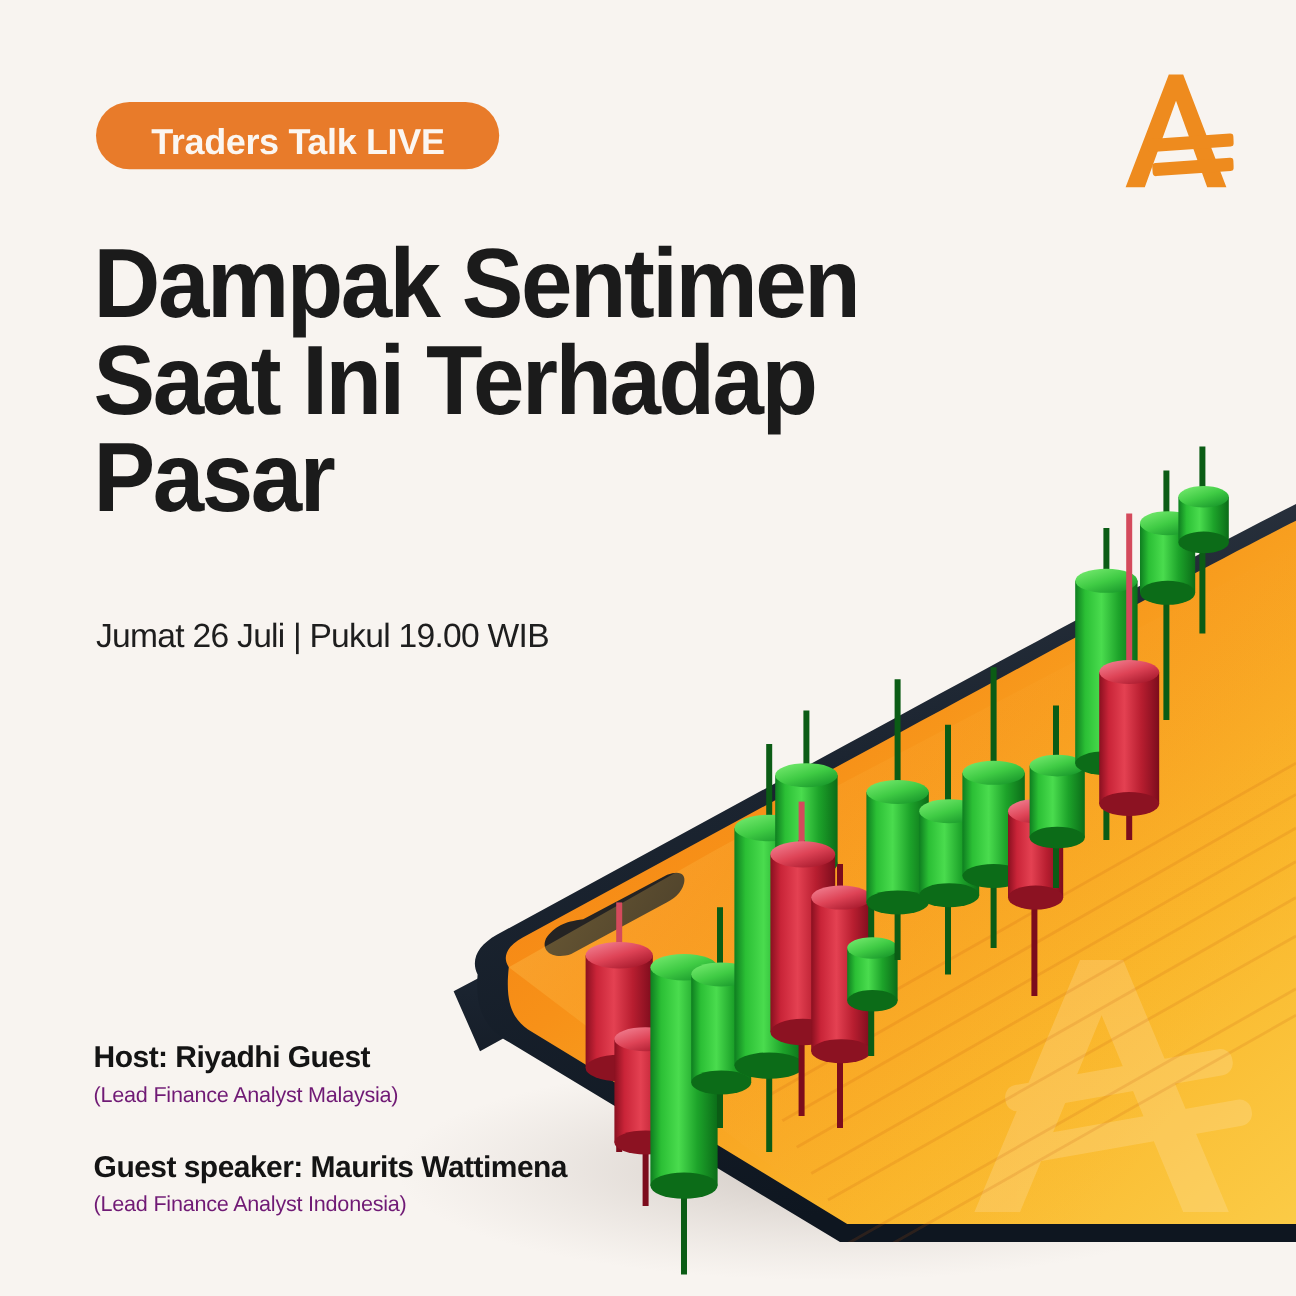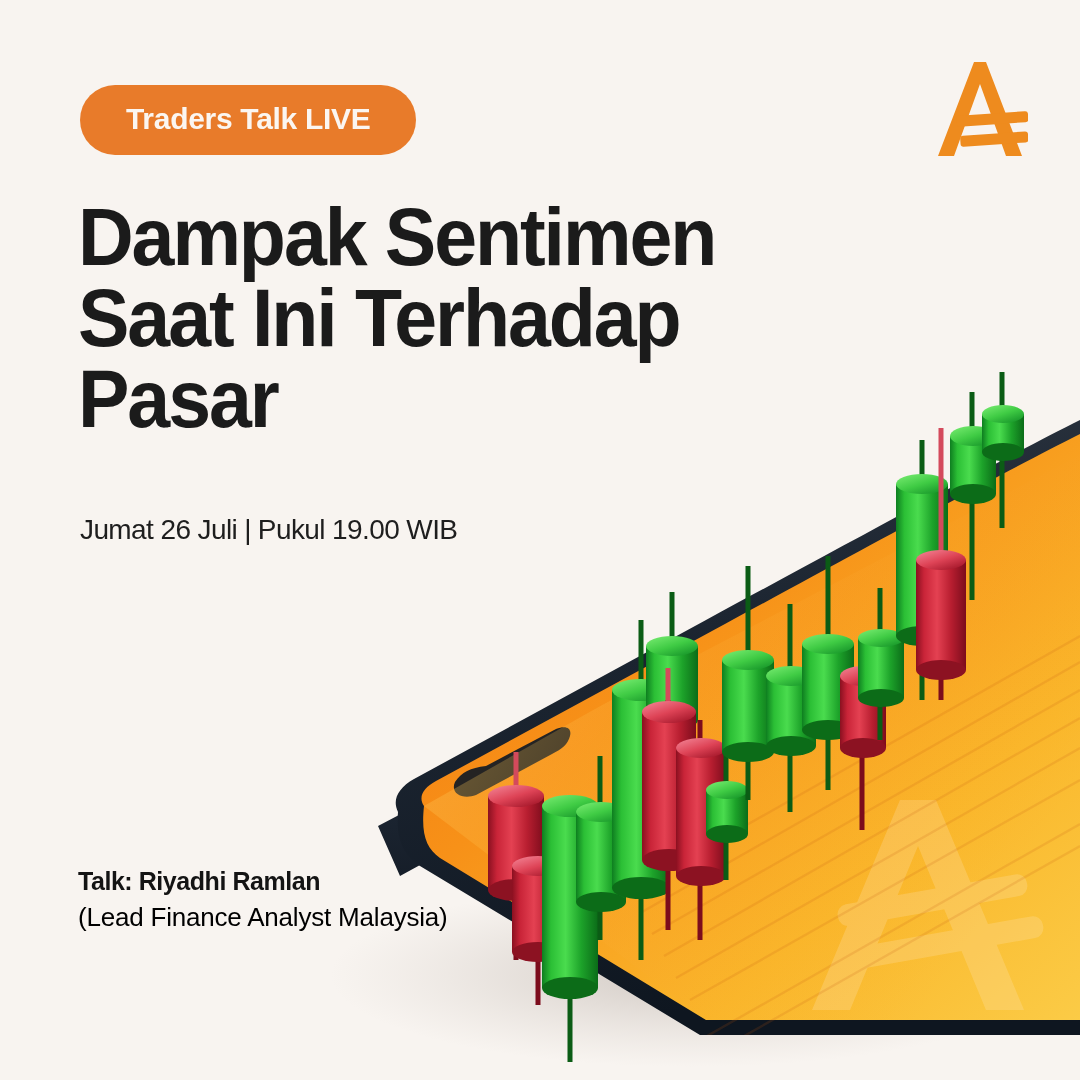--- a/index.html
+++ b/index.html
@@ -18,21 +18,21 @@
   }
 
   
   #artwork { position:absolute; inset:0; z-index:1; }
   #textlayer { position:absolute; inset:0; z-index:3; }
   #toplayer  { position:absolute; inset:0; z-index:4; }
 
   
   .pill {
     position:absolute; left:80px; top:85px;
-    padding:19px 46px 21px 46px;
+    padding:19px 46px 7px 46px;
     background:#E87B2A;
     border-radius:999px;
     color:#FBF6F1;
     font-size:30px;
     font-weight:bold;
     letter-spacing:-0.3px;
     line-height:1;
     white-space:nowrap;
   }
 
@@ -70,22 +70,22 @@
   .credit-block + .credit-block { margin-top:34px; }
   .credit-name {
     color:#141414;
     font-size:25px;
     font-weight:bold;
     letter-spacing:-0.45px;
     line-height:1.22;
     white-space:nowrap;
   }
   .credit-role {
-    color:#000000;
-    font-size:26px;
+    color:#701a75;
+    font-size:18px;
     font-weight:normal;
     letter-spacing:-0.2px;
     line-height:1.3;
     margin-top:4px;
     white-space:nowrap;
   }
 </style>
 </head>
 <body>
 
@@ -338,22 +338,26 @@
       <span class="ln">Saat Ini Terhadap</span>
       <span class="ln">Pasar</span>
     </div>
 
     <div class="dateline">
       <span>Jumat 26 Juli</span><span class="sep">|</span><span>Pukul 19.00 WIB</span>
     </div>
 
     <div class="credits">
       <div class="credit-block">
-        <div class="credit-name">Talk: Riyadhi Ramlan</div>
+        <div class="credit-name">Host: Riyadhi Guest</div>
         <div class="credit-role">(Lead Finance Analyst Malaysia)</div>
+      </div>
+      <div class="credit-block">
+        <div class="credit-name">Guest speaker: Maurits Wattimena</div>
+        <div class="credit-role">(Lead Finance Analyst Indonesia)</div>
       </div>
     </div>
   </div>
 
   <div id="toplayer">
     <svg class="logo" viewBox="0 0 92 106">
       <g fill="#EE8B1E">
         <path d="M2 100 L38 6 L50 6 L86 100 L70 100 L44 28 L18 100 Z"></path>
         <rect x="20" y="60" width="72" height="11" rx="3" transform="rotate(-4 20 60)"></rect>
         <rect x="24" y="80" width="68" height="11" rx="3" transform="rotate(-4 24 80)"></rect>

